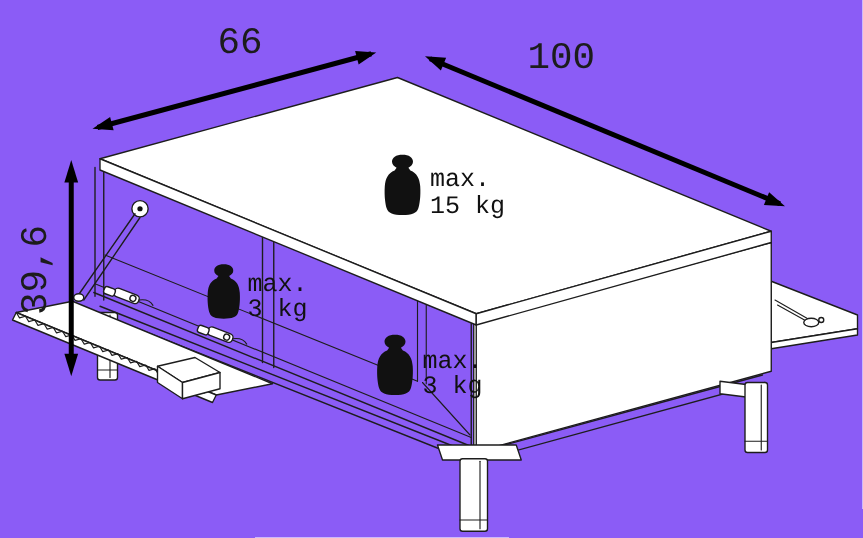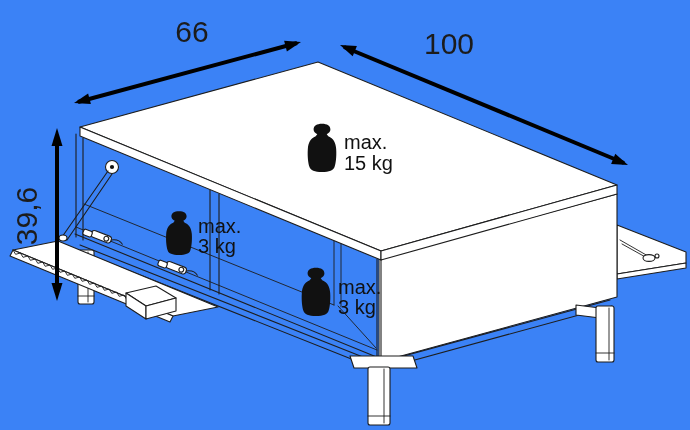--- a/index.html
+++ b/index.html
@@ -1,17 +1,17 @@
 <!DOCTYPE html>
 <html><head>
 <meta charset="utf-8">
 <style>
   html,body{margin:0;padding:0;background:#fff;}
-  .stage{position:relative;width:690px;height:430px;background:#3b82f6;overflow:hidden;
-         font-family:Liberation Sans, sans-serif;}
+  .stage{position:relative;width:690px;height:430px;background:#8b5cf6;overflow:hidden;
+         font-family:Liberation Mono, monospace;}
   svg{display:block;}
   .ln{fill:none;stroke:#1d1d1d;stroke-width:1.1;stroke-linejoin:round;stroke-linecap:round;}
   .fw{fill:#ffffff;stroke:#1d1d1d;stroke-width:1.1;stroke-linejoin:round;}
   .thin{stroke-width:0.9;}
   .arrow{stroke:#000;stroke-width:4;fill:none;}
   .arrowhead{fill:#000;stroke:none;}
   .dimtxt{font-size:30px;fill:#1c1c1c;}
   .loadtxt{font-size:20px;fill:#111;}
   .wght{fill:#111;stroke:none;}
 </style>

